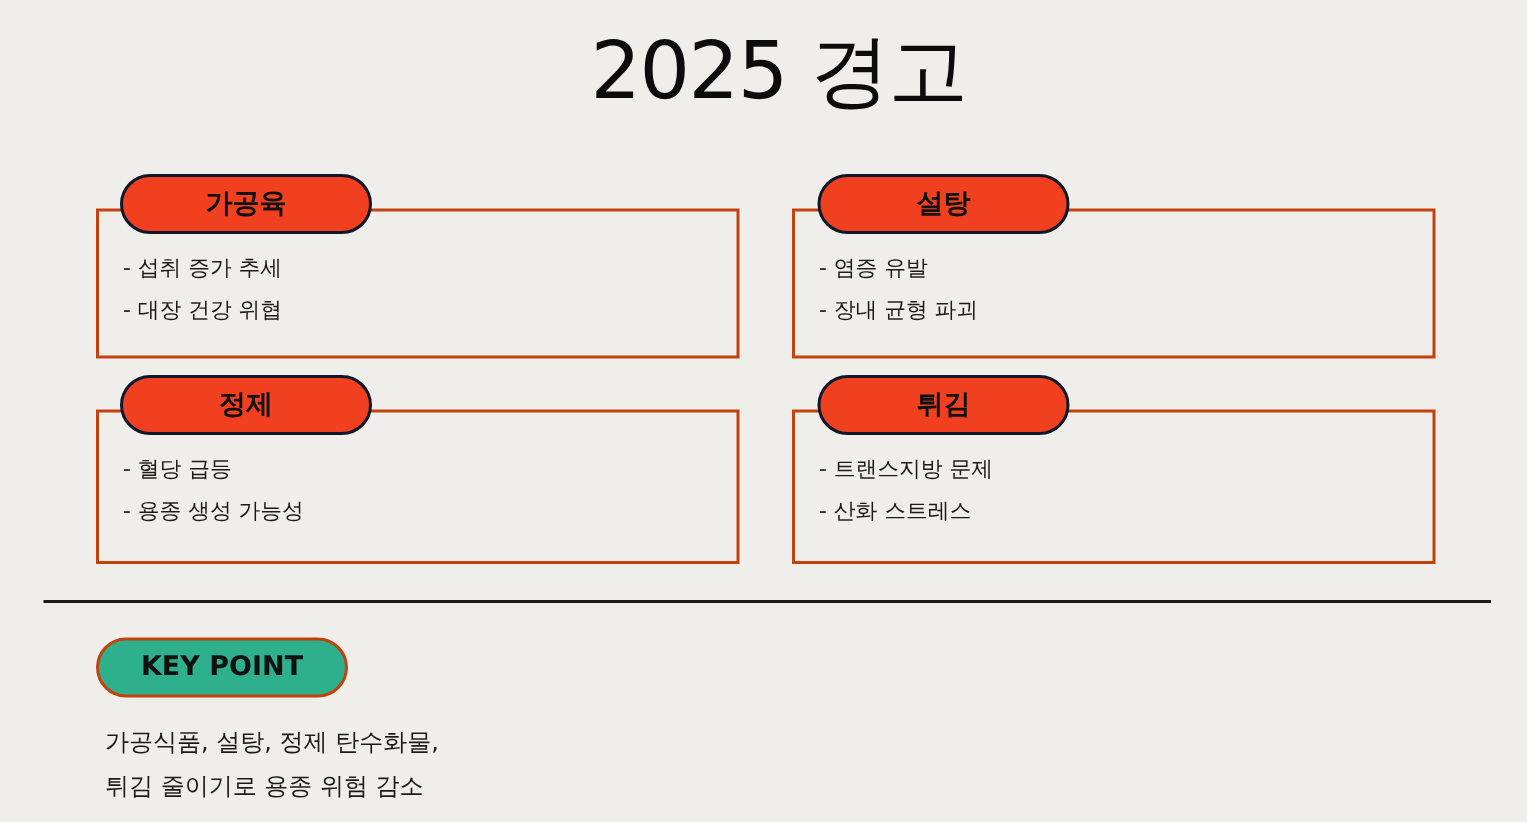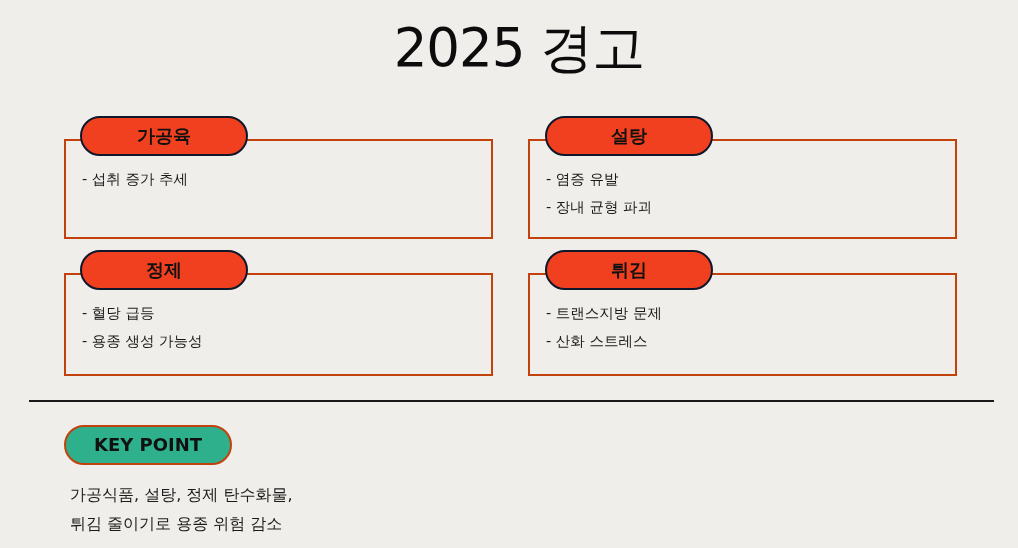--- a/index.html
+++ b/index.html
@@ -92,20 +92,21 @@
     }
   </style>
 </head>
 <body>
 
 <div class="title">2025 경고</div>
 
 <div class="card" style="left:64px; top:139px;">
   <div class="items">
     <div>- 섭취 증가 추세</div>
+    <div>- 대장 건강 위협</div>
   </div>
 </div>
 <div class="pill" style="left:80px; top:116px;">가공육</div>
 
 <div class="card" style="left:528px; top:139px;">
   <div class="items">
     <div>- 염증 유발</div>
     <div>- 장내 균형 파괴</div>
   </div>
 </div>

